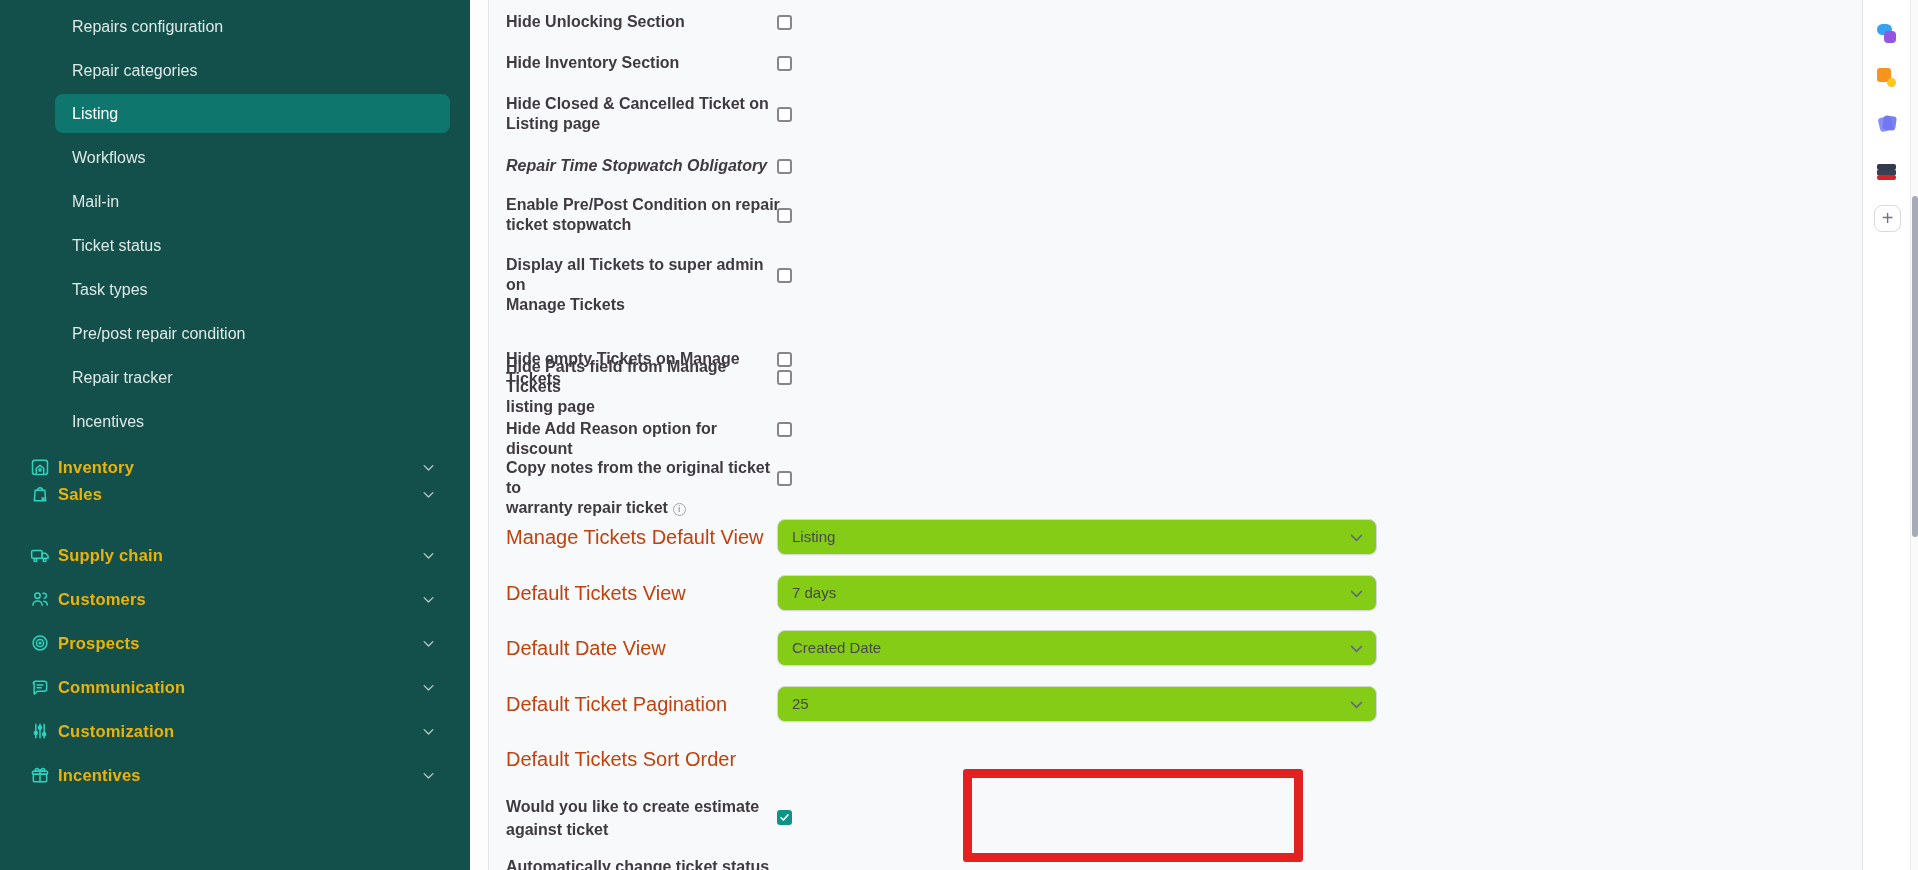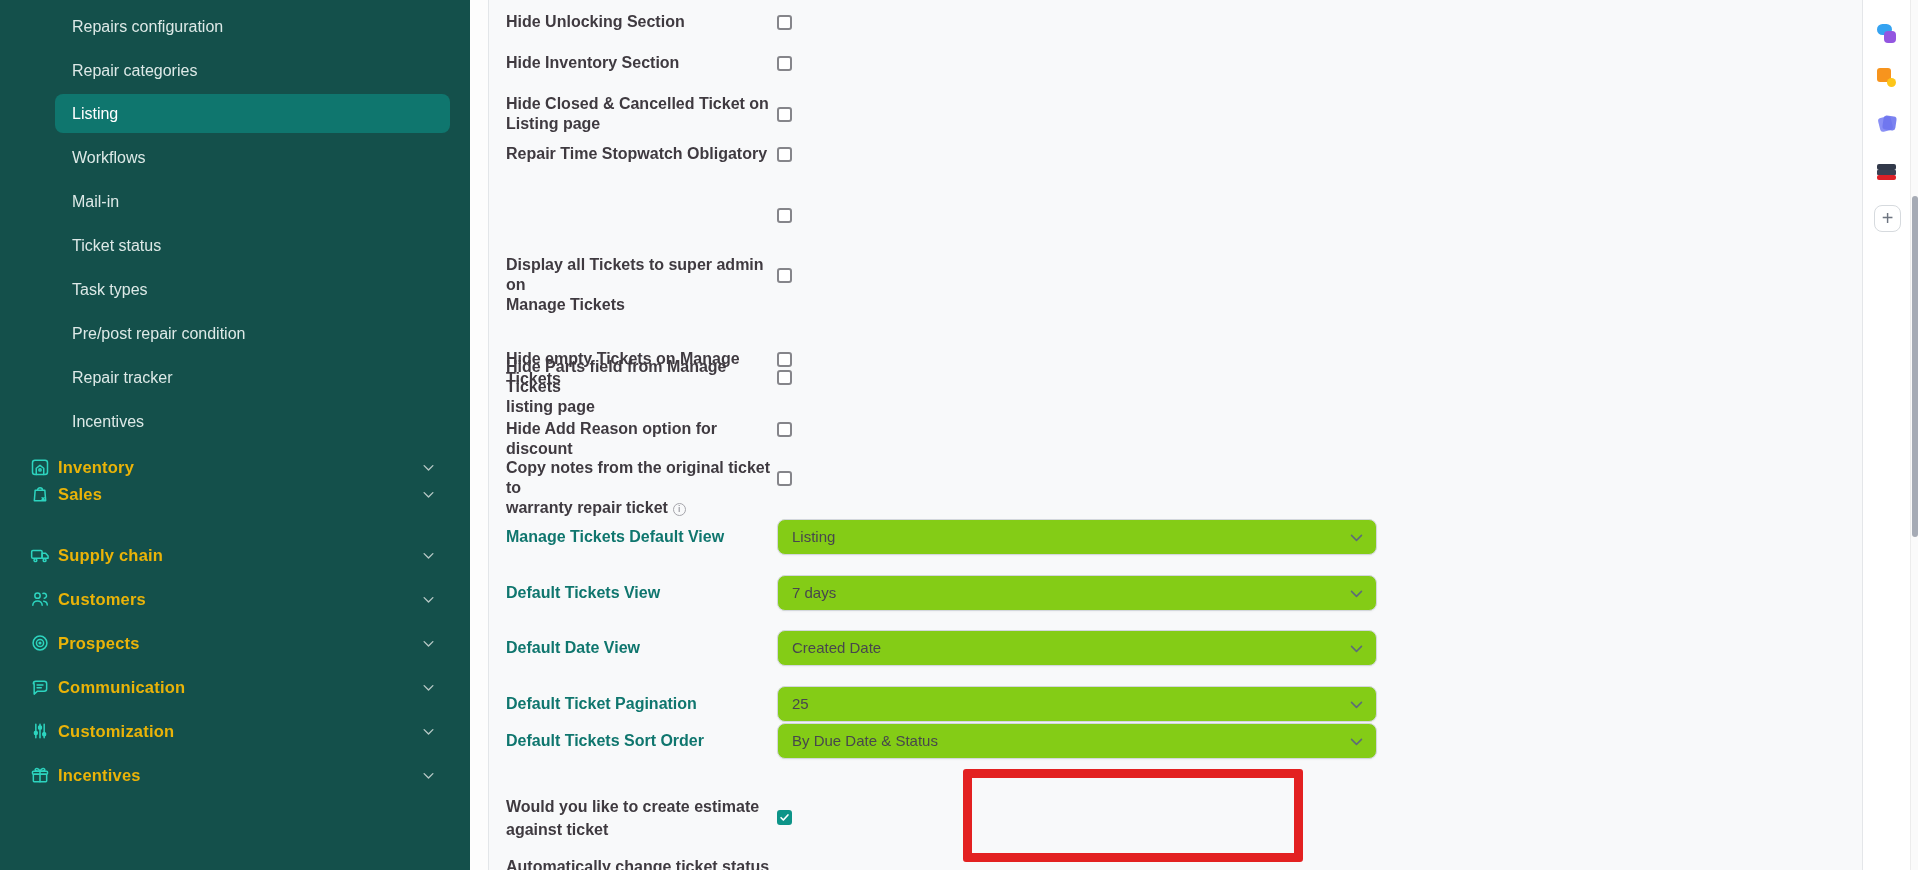--- a/index.html
+++ b/index.html
@@ -21,22 +21,22 @@
   
   .gap-strip { position:absolute; left:470px; top:0; width:19px; height:870px; background:#fdfdfd; border-right:1px solid #e3e6e9; z-index:1; }
   .content { position:absolute; left:490px; top:0; width:1372px; height:870px; background:#f8f9fa; }
   .row { position:absolute; left:0; width:1372px; }
   .row-label { position:absolute; left:16px; width:278px; font-size:16px; font-weight:700;
                color:#3f3a40; line-height:20px; }
   .checkbox { position:absolute; left:287px; width:15px; height:15px; background:#ffffff;
               border:2px solid #85858a; border-radius:3px; cursor:pointer; }
   .checkbox.checked { background:var(--check-bg,#0d9488); border-color:var(--check-bg,#0d9488); }
   .checkbox.checked svg { display:block; width:11px; height:11px; }
-  .dd-label { position:absolute; left:16px; width:278px; font-size:16px; font-weight:700;
-              color:#0f766e; line-height:36px; }
+  .dd-label { position:absolute; left:16px; width:278px; font-size:20px; font-weight:400;
+              color:#c2410c; line-height:36px; }
   .dropdown { position:absolute; left:287px; width:600px; height:36px; background:#84cc16;
               border:1px solid #d3d7dc; border-radius:8px; cursor:pointer;
               box-shadow:0 1px 2px rgba(20,30,40,.04); }
   .dd-value { position:absolute; left:14px; top:0; height:34px; line-height:34px; font-size:15px; color:#47474d; }
   .dd-chevron { position:absolute; right:11px; top:9px; width:17px; height:17px; }
   .info-dot { display:inline-block; width:13px; height:13px; border:1.4px solid #a5a5ab; border-radius:50%;
               font-size:9px; line-height:10px; text-align:center; color:#a5a5ab; font-weight:700;
               vertical-align:1px; margin-left:5px; }
 
   
@@ -191,25 +191,26 @@
         <div class="checkbox" style="top:2.5px"></div>
       </div>
       <div class="row" style="top: 53px; height: 20px;">
         <div class="row-label">Hide Inventory Section</div>
         <div class="checkbox" style="top:2.5px"></div>
       </div>
       <div class="row" style="top: 94px; height: 40px;">
         <div class="row-label">Hide Closed &amp; Cancelled Ticket on<br>Listing page</div>
         <div class="checkbox" style="top:12.5px"></div>
       </div>
-      <div class="row" style="top: 144px; height: 20px;">
+      <div class="row" style="top: 156px; height: 20px; font-style: italic;">
         <div class="row-label">Repair Time Stopwatch Obligatory</div>
         <div class="checkbox" style="top:2.5px"></div>
       </div>
       <div class="row" style="top: 195px; height: 40px;">
+        <div class="row-label">Enable Pre/Post Condition on repair<br>ticket stopwatch</div>
         <div class="checkbox" style="top:12.5px"></div>
       </div>
       <div class="row" style="top: 255px; height: 40px; text-decoration: underline;">
         <div class="row-label">Display all Tickets to super admin on<br>Manage Tickets</div>
         <div class="checkbox" style="top:12.5px"></div>
       </div>
       <div class="row" style="top: 317px; height: 20px; margin-top: 32px;">
         <div class="row-label">Hide empty Tickets on Manage Tickets</div>
         <div class="checkbox" style="top:2.5px"></div>
       </div>
@@ -254,28 +255,22 @@
       </div>
       <div class="row" style="top: 686px; height: 36px;">
         <div class="dd-label">Default Ticket Pagination</div>
         <div class="dropdown">
           <span class="dd-value">25</span>
           <span class="dd-chevron"><svg viewBox="0 0 24 24" fill="none" stroke="#5d6b7a" stroke-width="2.2" stroke-linecap="round" stroke-linejoin="round">
               <polyline points="5 9 12 16 19 9"></polyline>
             </svg></span>
         </div>
       </div>
-      <div class="row" style="top: 723px; height: 36px;">
+      <div class="row" style="top: 741px; height: 36px;">
         <div class="dd-label">Default Tickets Sort Order</div>
-        <div class="dropdown">
-          <span class="dd-value">By Due Date &amp; Status</span>
-          <span class="dd-chevron"><svg viewBox="0 0 24 24" fill="none" stroke="#5d6b7a" stroke-width="2.2" stroke-linecap="round" stroke-linejoin="round">
-              <polyline points="5 9 12 16 19 9"></polyline>
-            </svg></span>
-        </div>
       </div>
       <div class="row" style="top: 795px; height: 46px;">
         <div class="row-label" style="line-height:23px">Would you like to create estimate<br>against ticket</div>
         <div class="checkbox checked" style="top:15px">
           <svg viewBox="0 0 24 24" fill="none" stroke="#fff" stroke-width="3.6" stroke-linecap="round" stroke-linejoin="round" style="margin:0 auto">
             <polyline points="4.5 12.5 9.5 17.5 19.5 6.5"></polyline>
           </svg>
         </div>
       </div>
       <div class="row" style="top: 857px; height: 20px;">

